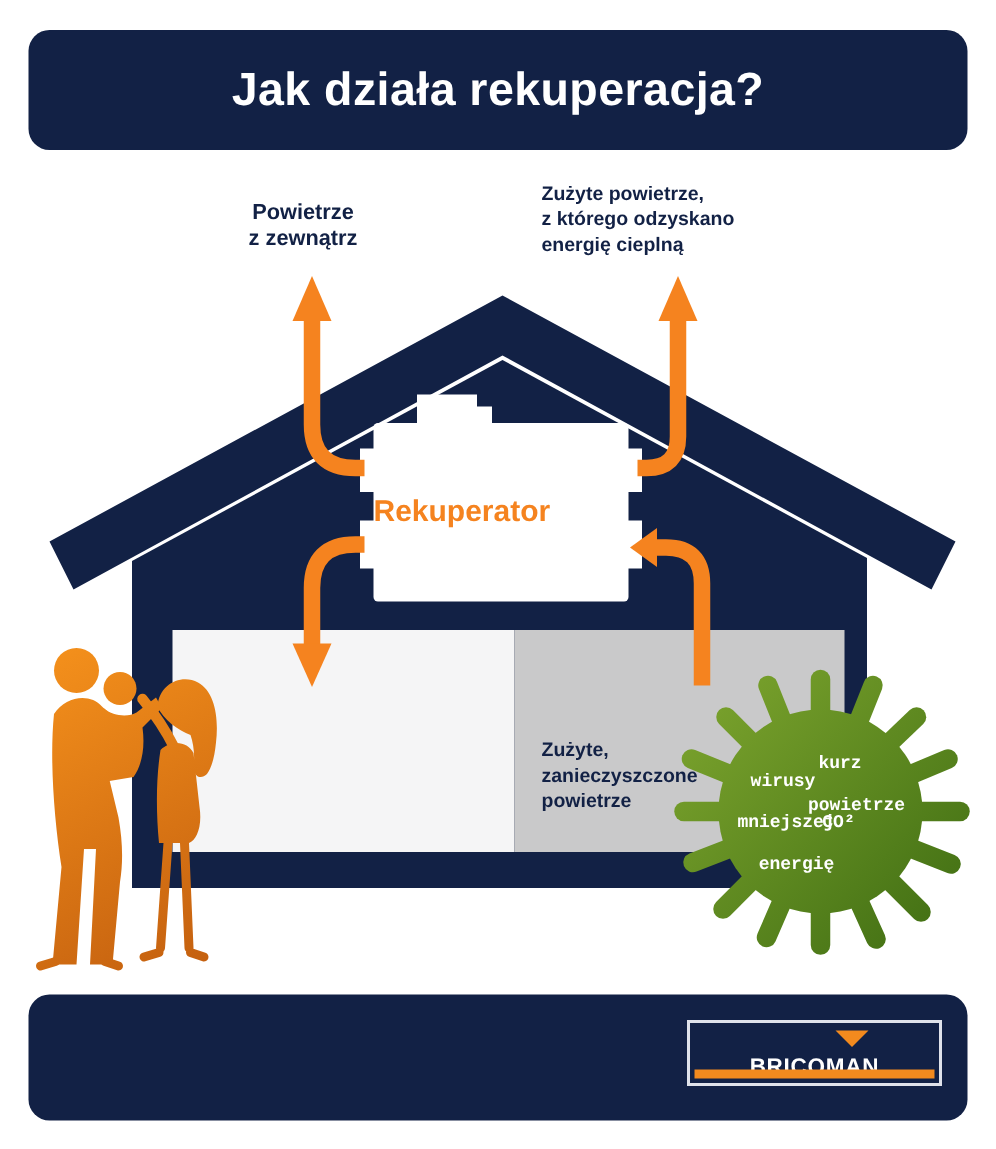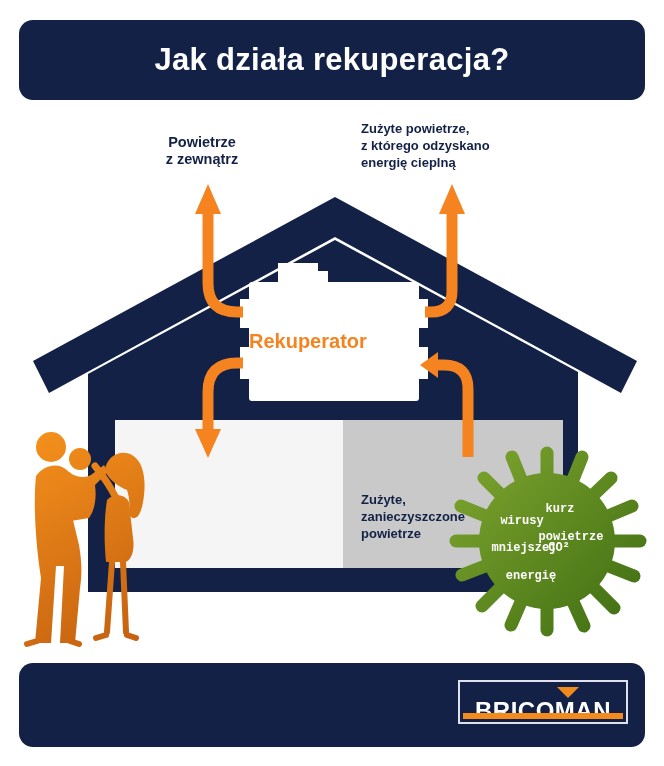--- a/index.html
+++ b/index.html
@@ -21,21 +21,21 @@
   .lbl{position:absolute;font-weight:700;color:var(--navy);white-space:pre-line;}
   .lbl-outside{left:148px;top:134px;width:108px;text-align:center;font-size:14.5px;line-height:17px;}
   .lbl-exhaust{left:361px;top:120px;width:190px;font-size:13px;line-height:17px;}
   .lbl-rekuperator{left:249px;top:330px;width:156px;text-align:left;font-size:20px;color:var(--orange);}
   .lbl-clean{left:162px;top:462px;width:175px;font-size:13.5px;line-height:18px;}
   .lbl-used{left:361px;top:471px;width:135px;font-size:13px;line-height:17px;margin-top:20px;}
   .pollutant{position:absolute;transform:translate(-50%,-50%);color:var(--text-white);
              font-size:12px;font-weight:700;white-space:nowrap;font-family:Liberation Mono, monospace;}
   .logo-box{position:absolute;left:439px;top:17px;width:170px;height:44px;background:var(--navy);
             border:2px solid var(--logo-border);display:flex;align-items:center;justify-content:center;}
-  .logo-text{color:var(--text-white);font-size:24px;font-weight:700;letter-spacing:.5px;margin-top:18px;}
+  .logo-text{color:var(--text-white);font-size:15px;font-weight:700;letter-spacing:.5px;margin-top:18px;}
   .logo-triangle{position:absolute;left:97px;top:5px;width:0;height:0;
             border-left:11px solid transparent;border-right:11px solid transparent;
             border-top:11px solid var(--brand-orange);}
   .logo-underline{position:absolute;left:3px;right:3px;bottom:3px;height:6px;background:var(--brand-orange);}
   
   .f-navy{fill:var(--navy);} .f-white{fill:#ffffff;}
   .f-room-l{fill:var(--room-white);} .f-room-r{fill:var(--room-gray);}
   .pipe{stroke:var(--orange);stroke-width:11;fill:none;}
   .head{fill:var(--orange);}
   .stop-fam-a{stop-color:var(--family-light);} .stop-fam-b{stop-color:var(--family-dark);}

